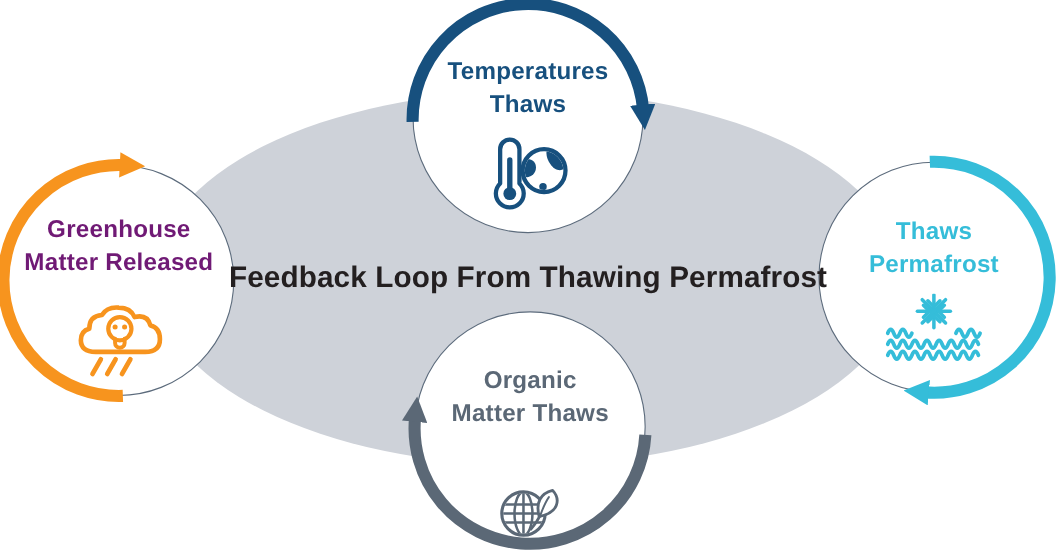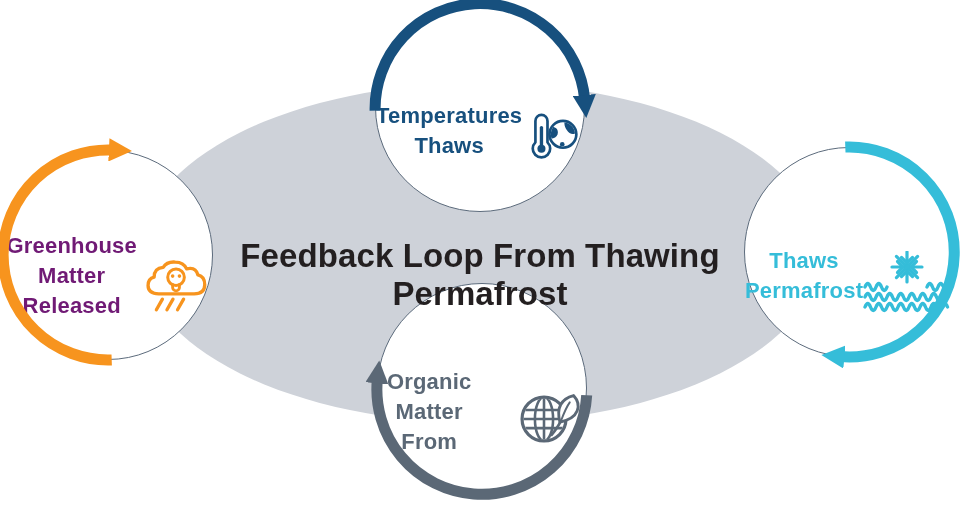--- a/index.html
+++ b/index.html
@@ -4,40 +4,40 @@
 <style>
   html,body{margin:0;padding:0;background:#ffffff;}
   .stage{
     position:relative;width:960px;height:506px;overflow:hidden;
     font-family:"Liberation Sans","DejaVu Sans",sans-serif;background:#ffffff;
   }
   .layer{position:absolute;left:0;top:0;width:960px;height:506px;pointer-events:none;}
   .node{
     position:absolute;width:210px;height:210px;border-radius:50%;
     background:#ffffff;border:1.5px solid #5C6B7C;box-sizing:border-box;
-    display:flex;align-items:center;
+    display:flex;flex-direction:column;align-items:center;
     padding-top:47px;z-index:2;
   }
   .node-top{left:375px;top:2px;}
   .node-right{left:744px;top:147px;}
   .node-bottom{left:377px;top:283px;gap:36px;}
   .node-left{left:3px;top:150px;padding-top:42px;}
   .node-label{
     font-size:22px;font-weight:700;line-height:30px;text-align:center;
     letter-spacing:0.2px;
   }
   .node-label span{display:block;}
   .node-top  .node-label{color:#17507E;}
   .node-right .node-label{color:#35BDD9;}
   .node-bottom .node-label{color:#5B6876;}
   .node-left .node-label{color:#701a75;}
   .node-icon{margin-top:12px;}
   .title{
     position:absolute;left:180px;top:237px;width:600px;z-index:4;
-    text-align:center;font-size:33px;font-weight:700;color:#231F20;
+    text-align:center;font-size:27px;font-weight:700;color:#231F20;
     letter-spacing:0.1px;
   }
   .arcs{z-index:3;}
   .bg{z-index:1;}
 </style>
 </head>
 <body>
 
 <div class="stage">
 
@@ -89,21 +89,21 @@
         <path d="M64,36 Q66.75,29 69.5,36 T75,36 T80.5,36 T86,36"></path>
         <path d="M2,46 Q4.75,39 7.5,46 T13,46 T18.5,46 T24,46 T29.5,46 T35,46 T40.5,46 T46,46 T51.5,46 T57,46 T62.5,46 T68,46 T73.5,46 T79,46 T84.5,46"></path>
         <path d="M2,56 Q4.75,49 7.5,56 T13,56 T18.5,56 T24,56 T29.5,56 T35,56 T40.5,56 T46,56 T51.5,56 T57,56 T62.5,56 T68,56 T73.5,56 T79,56 T84.5,56"></path>
       </g>
     </svg>
   </div>
 
   <div class="node node-bottom">
     <div class="node-label">
       <span>Organic</span>
-      <span>Matter From</span>
+      <span>Matter Thaws</span>
     </div>
     <svg class="node-icon" width="88" height="75" viewBox="0 0 92 78">
       <defs>
           <clipPath id="clipGlobeB">
             <circle cx="37" cy="41" r="27"></circle>
           </clipPath>
         </defs>
       <circle cx="37" cy="41" r="29" fill="none" stroke="#5B6876" stroke-width="4.2"></circle>
       <g clip-path="url(#clipGlobeB)" stroke="#5B6876" stroke-width="3.4" fill="none">
         <ellipse cx="37" cy="41" rx="12" ry="29"></ellipse>

